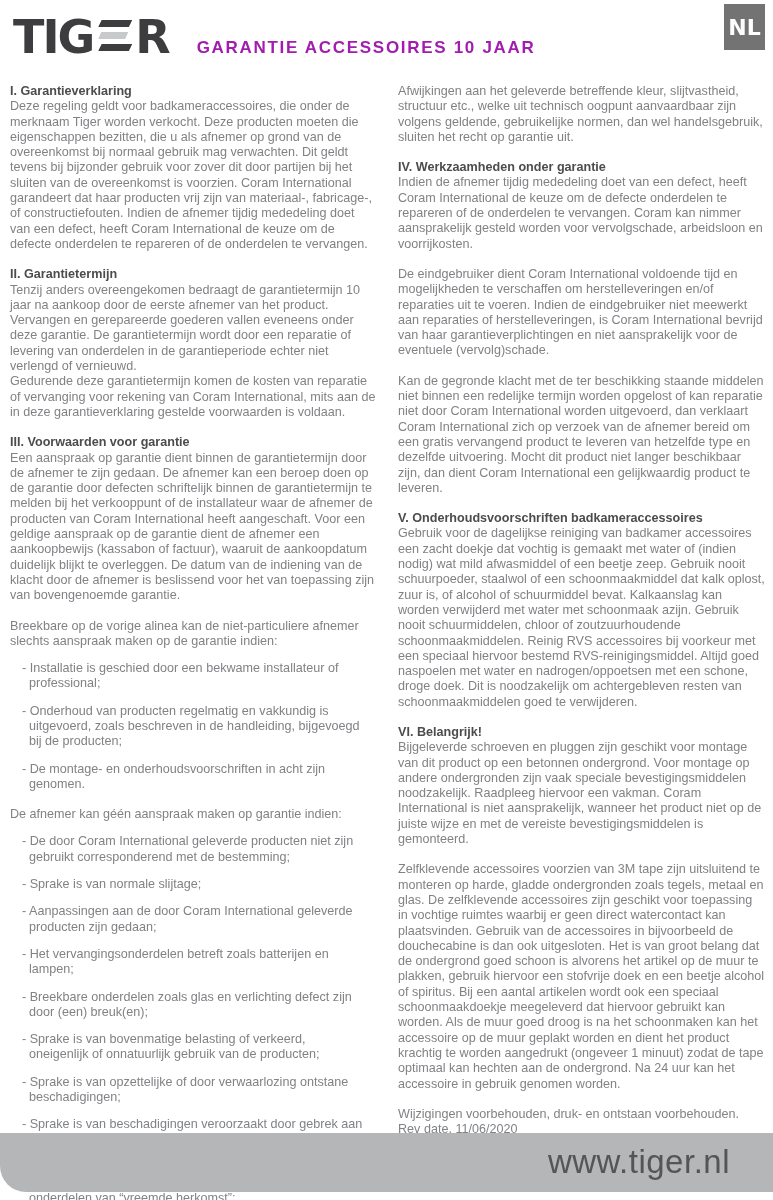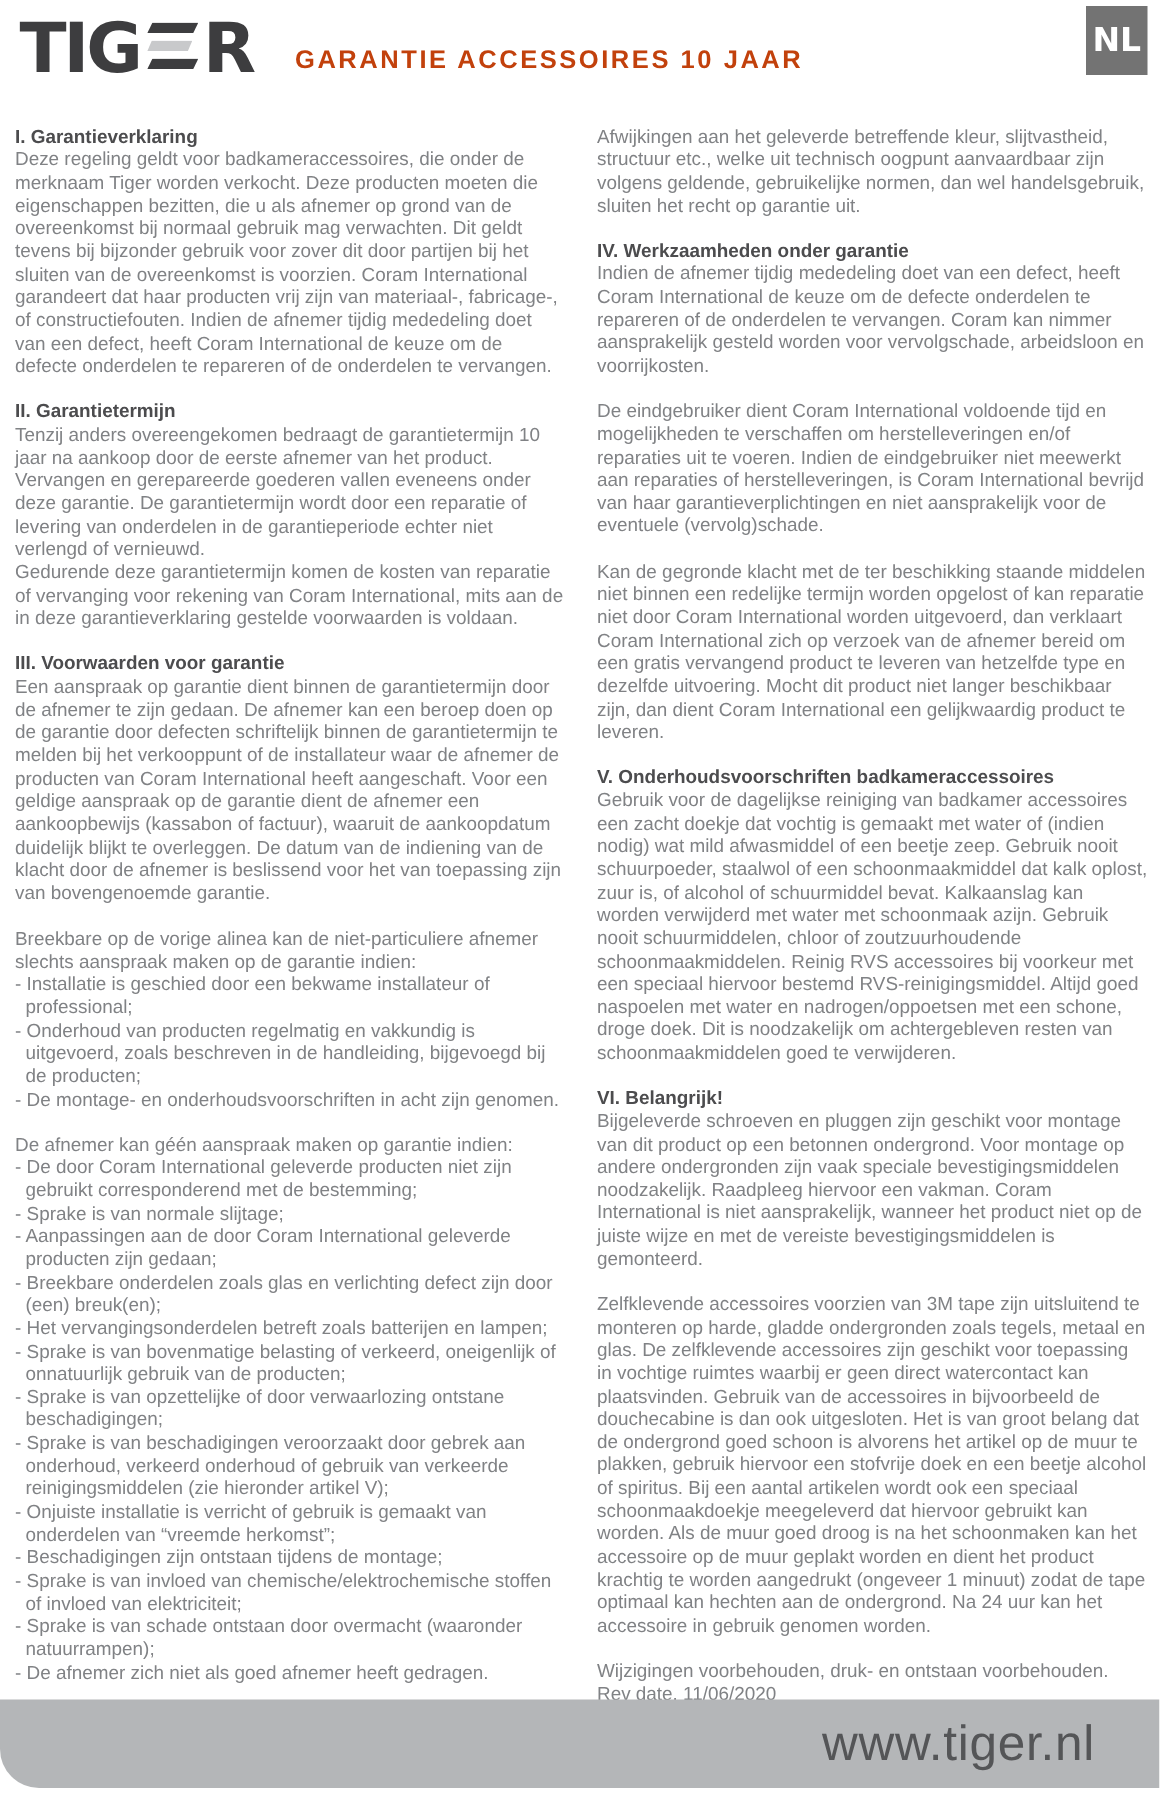--- a/index.html
+++ b/index.html
@@ -4,38 +4,38 @@
 <style>
   html,body{margin:0;padding:0;}
   body{
     width:773px;height:1200px;
     background:#ffffff;
     font-family:"Liberation Sans", sans-serif;
     position:relative;
     overflow:hidden;
   }
   
-  .header{position:absolute;top:6px;left:13px;right:8px;height:52px;display:flex;align-items:center;}
+  .header{position:absolute;top:6px;left:13px;right:8px;height:52px;display:flex;align-items:flex-end;}
   .logo{display:flex;align-items:flex-start;color:#3d3d3f;font-weight:bold;
         font-family:"DejaVu Sans", sans-serif;font-size:46px;line-height:42px;letter-spacing:-2px;}
   .logo-e{display:flex;flex-direction:column;justify-content:space-between;height:31px;width:34px;margin:4px 3px 0 5px;}
   .logo-e i{display:block;height:7px;background:#3d3d3f;
             clip-path:polygon(10% 0,100% 0,90% 100%,0 100%);}
   .logo-e i.mid{background:#c8c9cb;width:30px;}
-  .doc-title{font-size:17px;font-weight:bold;letter-spacing:1.7px;color:#c2410c;margin:15px 0 0 28px;white-space:nowrap;}
+  .doc-title{font-size:17px;font-weight:bold;letter-spacing:1.7px;color:#a21caf;margin:15px 0 0 28px;white-space:nowrap;}
   .lang-badge{position:absolute;top:-2px;right:0;width:41px;height:46px;background:#737373;
               color:#ffffff;font-weight:bold;font-size:22px;display:flex;align-items:center;justify-content:center;
               font-family:"DejaVu Sans", sans-serif;letter-spacing:0;}
   
   .columns{position:absolute;top:84px;left:10px;display:flex;gap:21px;}
   .col{width:367px;font-size:12.6px;line-height:15.3px;color:#808285;}
   .sec{font-weight:bold;color:#4c4c4e;margin:0;}
   .p{margin:0;}
   .pgap{margin-top:15px;}
-  .li{padding-left:7px;text-indent:-7px;margin:0;}
+  .li{padding-left:7px;text-indent:-7px;margin:12px;}
   .li::before{content:"- ";}
   .col > :first-child{margin-top:0;}
   
   .footer-bar{position:absolute;left:0;top:1133px;width:773px;height:59px;
               background:#b4b6b8;border-radius:0 0 0 26px;}
   .footer-url{height:59px;line-height:57px;text-align:right;padding-right:43px;
               font-size:33px;color:#545557;letter-spacing:0.5px;}
 </style>
 </head>
 <body>
@@ -67,22 +67,22 @@
         <div class="sec pgap">III. Voorwaarden voor garantie</div>
         <div class="p">Een aanspraak op garantie dient binnen de garantietermijn door de afnemer te zijn gedaan. De afnemer kan een beroep doen op de garantie door defecten schriftelijk binnen de garantietermijn te melden bij het verkooppunt of de installateur waar de afnemer de producten van Coram International heeft aangeschaft. Voor een geldige aanspraak op de garantie dient de afnemer een aankoopbewijs (kassabon of factuur), waaruit de aankoopdatum duidelijk blijkt te overleggen. De datum van de indiening van de klacht door de afnemer is beslissend voor het van toepassing zijn van bovengenoemde garantie.</div>
         <div class="p pgap">Breekbare op de vorige alinea kan de niet-particuliere afnemer slechts aanspraak maken op de garantie indien:</div>
         <div class="li">Installatie is geschied door een bekwame installateur of professional;</div>
         <div class="li">Onderhoud van producten regelmatig en vakkundig is uitgevoerd, zoals beschreven in de handleiding, bijgevoegd bij de producten;</div>
         <div class="li">De montage- en onderhoudsvoorschriften in acht zijn genomen.</div>
         <div class="p pgap">De afnemer kan géén aanspraak maken op garantie indien:</div>
         <div class="li">De door Coram International geleverde producten niet zijn gebruikt corresponderend met de bestemming;</div>
         <div class="li">Sprake is van normale slijtage;</div>
         <div class="li">Aanpassingen aan de door Coram International geleverde producten zijn gedaan;</div>
+        <div class="li">Het vervangingsonderdelen betreft zoals batterijen en lampen;</div>
         <div class="li">Breekbare onderdelen zoals glas en verlichting defect zijn door (een) breuk(en);</div>
-        <div class="li">Het vervangingsonderdelen betreft zoals batterijen en lampen;</div>
         <div class="li">Sprake is van bovenmatige belasting of verkeerd, oneigenlijk of onnatuurlijk gebruik van de producten;</div>
         <div class="li">Sprake is van opzettelijke of door verwaarlozing ontstane beschadigingen;</div>
         <div class="li">Sprake is van beschadigingen veroorzaakt door gebrek aan onderhoud, verkeerd onderhoud of gebruik van verkeerde reinigingsmiddelen (zie hieronder artikel V);</div>
         <div class="li">Onjuiste installatie is verricht of gebruik is gemaakt van onderdelen van “vreemde herkomst”;</div>
         <div class="li">Beschadigingen zijn ontstaan tijdens de montage;</div>
         <div class="li">Sprake is van invloed van chemische/elektrochemische stoffen of invloed van elektriciteit;</div>
         <div class="li">Sprake is van schade ontstaan door overmacht (waaronder natuurrampen);</div>
         <div class="li">De afnemer zich niet als goed afnemer heeft gedragen.</div>
       </div>
     <div class="col">

